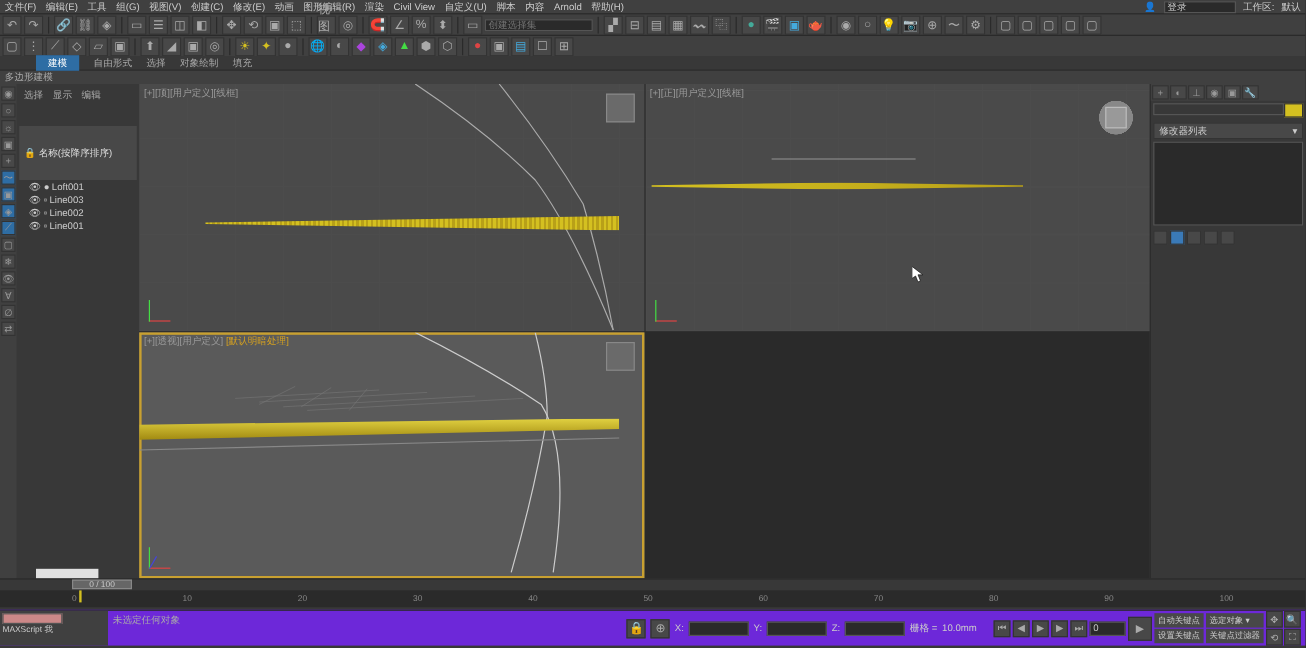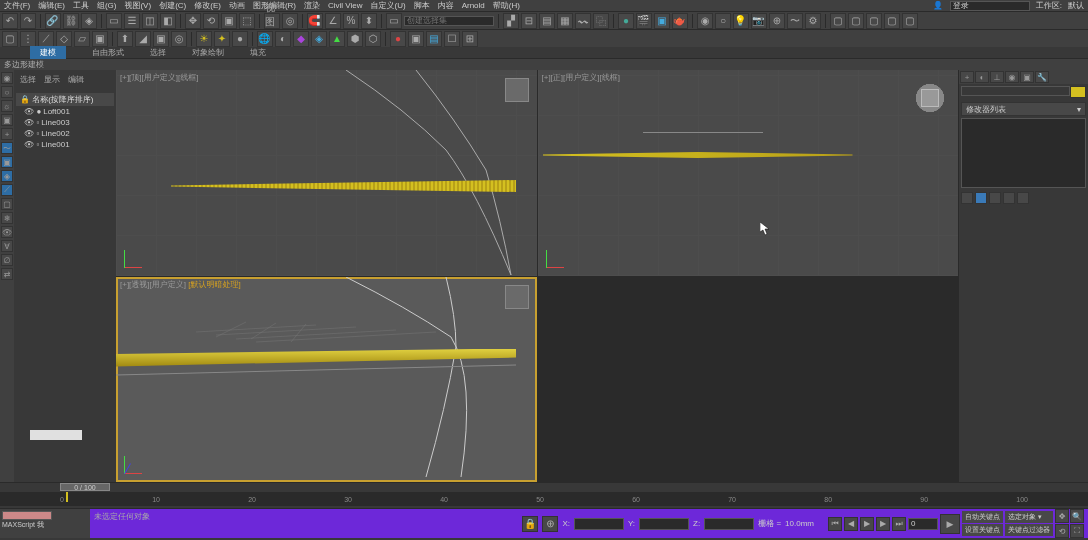--- a/index.html
+++ b/index.html
@@ -2,45 +2,45 @@
 <html><head>
   <meta charset="utf-8">
   <style>
     * { margin: 0; padding: 0; box-sizing: border-box; font-family: "Microsoft YaHei", sans-serif; }
     body { background: #383838; width: 1088px; height: 540px; overflow: hidden; color: #ccc; font-size: 9px; }
     
     
     .menubar { height: 11px; background: #404040; display: flex; align-items: center; padding: 0 4px; gap: 8px; font-size: 8px; }
     .menubar-item { color: #ccc; cursor: pointer; }
     .menubar-right { margin-left: auto; display: flex; gap: 6px; align-items: center; }
-    .menubar-input { background: #2a2a2a; border: 1px solid #555; color: #ccc; font-size: 8px; width: 80px; height: 10px; padding: 0 2px; }
+    .menubar-input { background: #2a2a2a; border: 1px solid #555; color: #ccc; font-size: 8px; width: 60px; height: 10px; padding: 0 2px; }
     
     
     .toolbar-row { height: 18px; background: #404040; display: flex; align-items: center; padding: 0 2px; gap: 2px; border-top: 1px solid #2a2a2a; }
     .tool-btn { width: 16px; height: 16px; background: #484848; border: 1px solid #333; display: flex; align-items: center; justify-content: center; cursor: pointer; font-size: 10px; color: #aaa; }
     .tool-sep { width: 1px; height: 14px; background: #2a2a2a; margin: 0 2px; }
     
     
-    .tab-row { height: 12px; background: #383838; display: flex; align-items: center; padding: 0 30px; gap: 26px; font-size: 8px; border-bottom: 1px solid #2a2a2a; }
+    .tab-row { height: 12px; background: #383838; display: flex; align-items: center; padding: 0 30px; gap: 12px; font-size: 8px; border-bottom: 1px solid #2a2a2a; }
     .tab-item { color: #aaa; cursor: pointer; }
     .tab-active { background: #2e6da4; color: #fff; padding: 1px 10px; }
     
     .sub-header { height: 11px; background: #404040; padding: 0 4px; font-size: 8px; color: #aaa; display: flex; align-items: center; }
     
     
     .main-area { display: flex; height: 412px; }
     
     
     .left-panel { width: 116px; background: #383838; display: flex; }
     .left-icon-strip { width: 14px; background: #404040; display: flex; flex-direction: column; gap: 2px; padding-top: 2px; }
     .strip-btn { width: 12px; height: 12px; background: #484848; border: 1px solid #333; margin-left: 1px; cursor: pointer; font-size: 8px; display:flex; align-items:center; justify-content:center; color:#999; }
     .strip-btn.blue { background: #2e6da4; }
     .left-content { flex: 1; background: #383838; padding: 2px; }
     .left-tabs { display: flex; gap: 8px; font-size: 8px; color: #aaa; padding: 2px 4px; }
-    .scene-header { background: #484848; padding: 1px 4px; font-size: 8px; color: #ddd; margin-top: 6px; }
+    .scene-header { background: #484848; padding: 17px 4px; font-size: 8px; color: #ddd; margin-top: 18px; }
     .scene-item { padding: 1px 8px; font-size: 8px; color: #ccc; cursor: pointer; display: flex; align-items: center; gap: 2px; }
     .zoom-indicator { background: #e0e0e0; height: 10px; width: 52px; margin-top: 280px; margin-left: 14px; }
     
     
     .viewports { flex: 1; display: grid; grid-template-columns: 1fr 1fr; grid-template-rows: 1fr 1fr; gap: 1px; background: #2a2a2a; }
     .viewport { background: #4a4a4a; position: relative; overflow: hidden; }
     .viewport-active { outline: 2px solid #c8a030; outline-offset: -2px; }
     .vp-label { position: absolute; top: 2px; left: 4px; font-size: 8px; color: #999; z-index: 10; }
     .vp-label .highlight { color: #d4a020; }
     .vp-grid-lines { position: absolute; inset: 0; background-image: 

